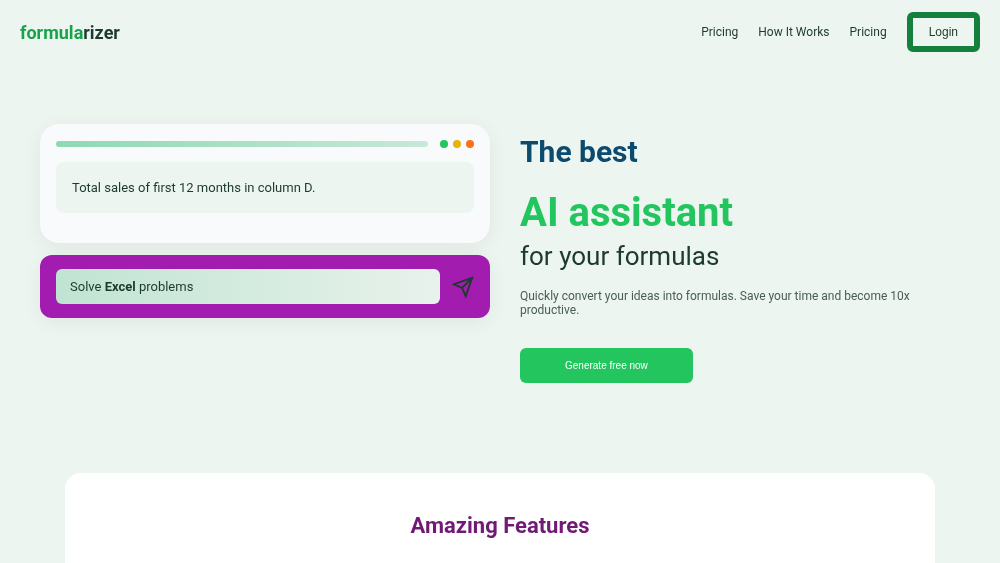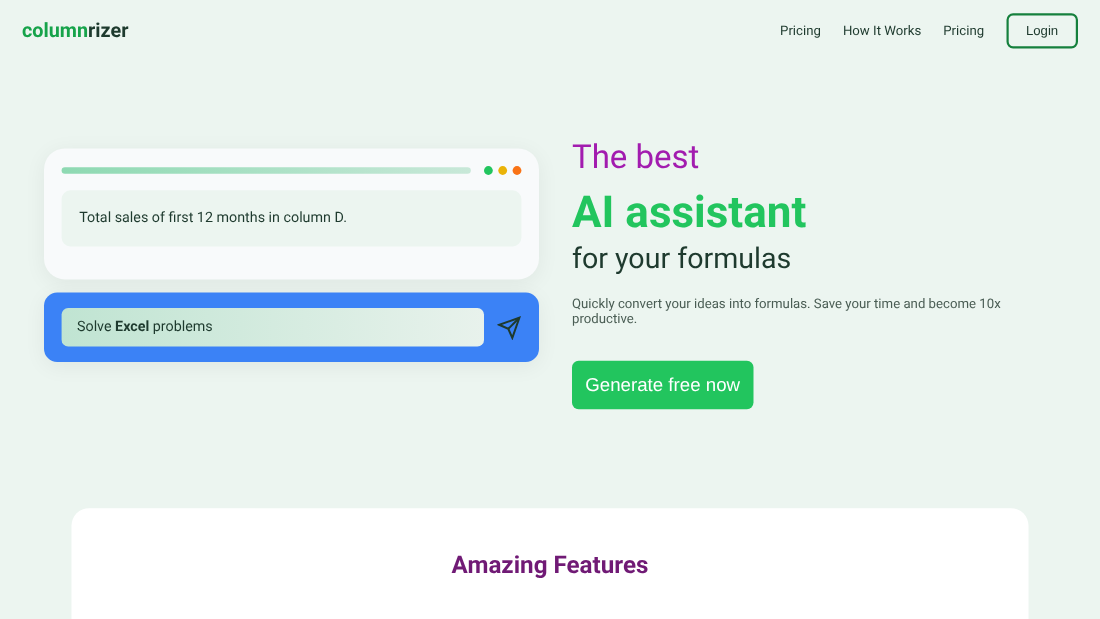--- a/index.html
+++ b/index.html
@@ -36,21 +36,21 @@
       gap: 20px;
     }
     .nav-link {
       font-size: 12px;
       color: #1e3a2e;
       cursor: pointer;
     }
     .btn-login {
       font-size: 12px;
       color: #1e3a2e;
-      border: 2px solid #15803d;
+      border: 6px solid #15803d;
       background: transparent;
       padding: 7px 16px;
       border-radius: 6px;
       cursor: pointer;
     }
     .btn-primary {
       font-size: 12px;
       color: white;
       background: #22c55e;
       border: none;
@@ -67,21 +67,20 @@
       flex: 0 0 450px;
       display: flex;
       flex-direction: column;
       gap: 12px;
     }
     .card {
       background: #f8fafb;
       border-radius: 19px;
       padding: 16px;
       box-shadow: 0 4px 20px rgba(0,0,0,0.06);
-      margin-top: 19px;
     }
     .window-bar {
       display: flex;
       align-items: center;
       justify-content: space-between;
       margin-bottom: 14px;
     }
     .progress-bar {
       flex: 1;
       height: 6px;
@@ -115,21 +114,21 @@
     }
     .formula-badge {
       background: #22c55e;
       color: white;
       padding: 10px 16px;
       border-radius: 8px;
       font-size: 13px;
       box-shadow: 0 4px 10px rgba(34,197,94,0.3);
     }
     .search-card {
-      background: #3b82f6;
+      background: #a21caf;
       border-radius: 12px;
       padding: 14px 16px;
       box-shadow: 0 4px 20px rgba(0,0,0,0.06);
       display: flex;
       align-items: center;
       gap: 12px;
     }
     .search-input {
       flex: 1;
       background: linear-gradient(to right, #c0e4d2, #e8f2ec);
@@ -145,23 +144,23 @@
       width: 22px;
       height: 22px;
       cursor: pointer;
     }
     .hero-right {
       flex: 1;
       padding-top: 10px;
     }
     .headline-1 {
       font-size: 30px;
-      color: #a21caf;
-      font-weight: 400;
-      margin-bottom: 8px;
+      color: #0c4a6e;
+      font-weight: 700;
+      margin-bottom: 20px;
     }
     .headline-2 {
       font-size: 40px;
       color: #22c55e;
       font-weight: 700;
       margin-bottom: 4px;
       line-height: 1.2;
     }
     .headline-3 {
       font-size: 26px;
@@ -171,44 +170,44 @@
     }
     .subtext {
       font-size: 12px;
       color: #4a5d54;
       margin-bottom: 31px;
     }
     .btn-cta {
       background: #22c55e;
       color: white;
       border: none;
-      padding: 12px 12px;
-      border-radius: 6px;
-      font-size: 17px;
+      padding: 12px 45px;
+      border-radius: 6px;
+      font-size: 10px;
       cursor: pointer;
     }
     .features-section {
       background: white;
       margin: 50px 65px 0 65px;
       border-radius: 16px 16px 0 0;
       padding: 40px;
       text-align: center;
     }
     .features-title {
       font-size: 22px;
       font-weight: 700;
       color: #701a75;
     }
   </style>
 </head>
 <body>
 
 <div class="header">
   <div class="logo">
-    <span class="logo-green">column</span><span class="logo-dark">rizer</span>
+    <span class="logo-green">formula</span><span class="logo-dark">rizer</span>
   </div>
   <div class="nav">
     <span class="nav-link">Pricing</span>
     <span class="nav-link">How It Works</span>
     <span class="nav-link">Pricing</span>
     <button class="btn-login">Login</button>
   </div>
 </div>
 
 <div class="hero">

